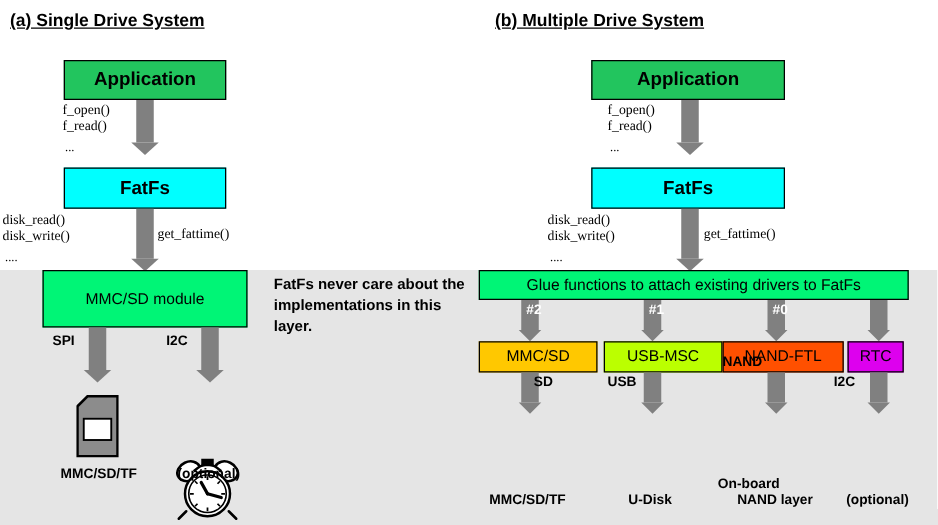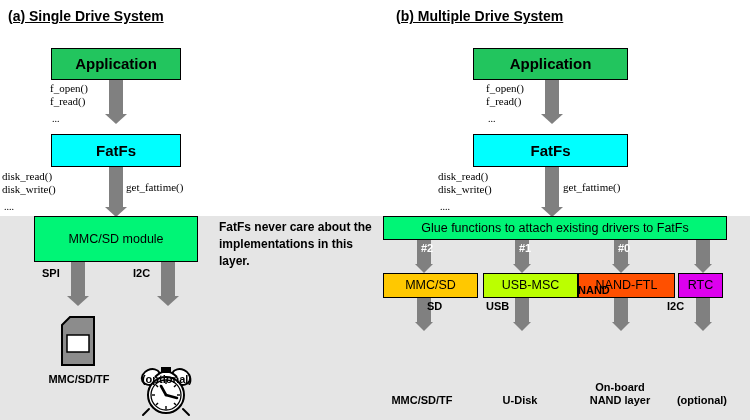--- a/index.html
+++ b/index.html
@@ -261,21 +261,21 @@
 <div class="abs drv-num" style="left:618px; top:242px;">#0</div>
 <div class="abs box box-drv" style="left:578px; top:273px; width:97px; height:25px; background:#ff5000;">
   <span>NAND-FTL</span>
 </div>
 <div class="abs arrow-wrap" style="left:612px; top:298px;">
   <div class="arrow-down" style="width:14px; height:24px;"></div>
   <div class="arrow-head-sm"></div>
 </div>
 <div class="abs iface-label" style="left:578px; top:284px;">NAND</div>
 
-<div class="abs dev-caption" style="left:585px; top:381px; width:70px;">On-board</div>
+<div class="abs dev-caption" style="left:564px; top:381px; width:70px;">On-board</div>
 <div class="abs dev-caption" style="left:585px; top:394px; width:70px;">NAND layer</div>
 
 <div class="abs arrow-wrap" style="left:694px; top:240px;">
   <div class="arrow-down" style="width:14px; height:24px;"></div>
   <div class="arrow-head-sm"></div>
 </div>
 <div class="abs drv-num" style="left:700px; top:242px;"></div>
 <div class="abs box box-drv" style="left:678px; top:273px; width:45px; height:25px; background:#dd00ee;">
   <span>RTC</span>
 </div>

